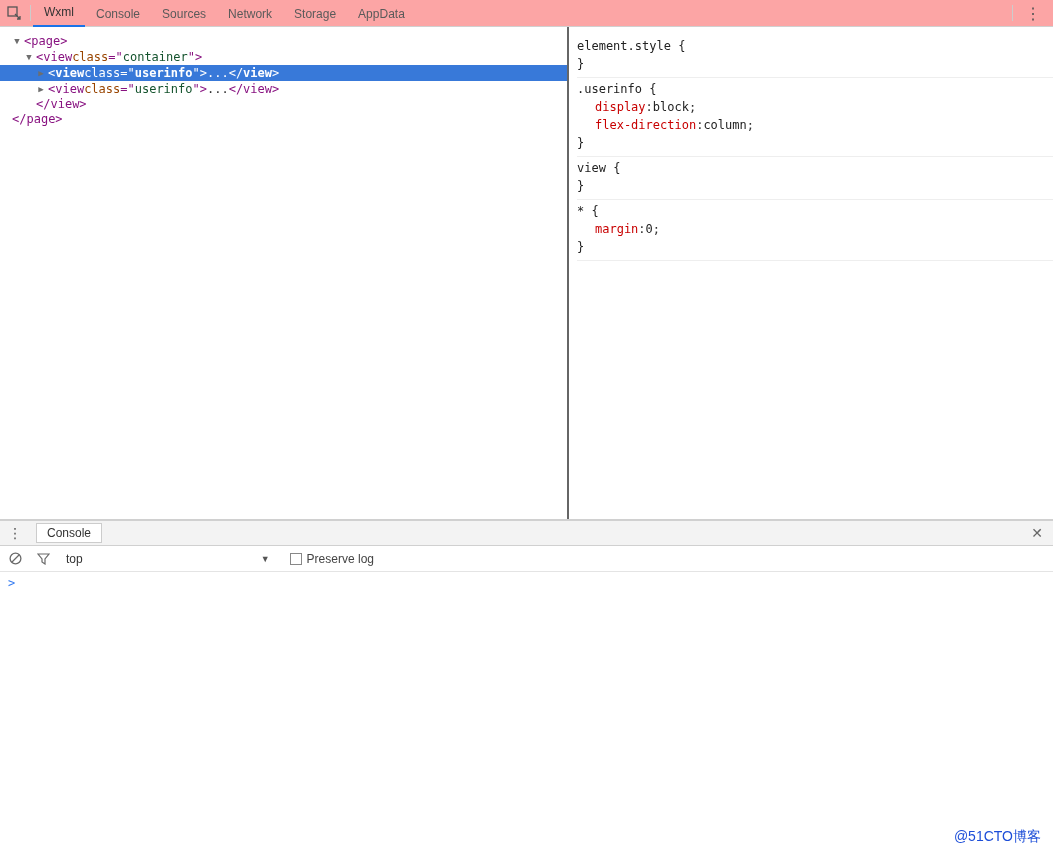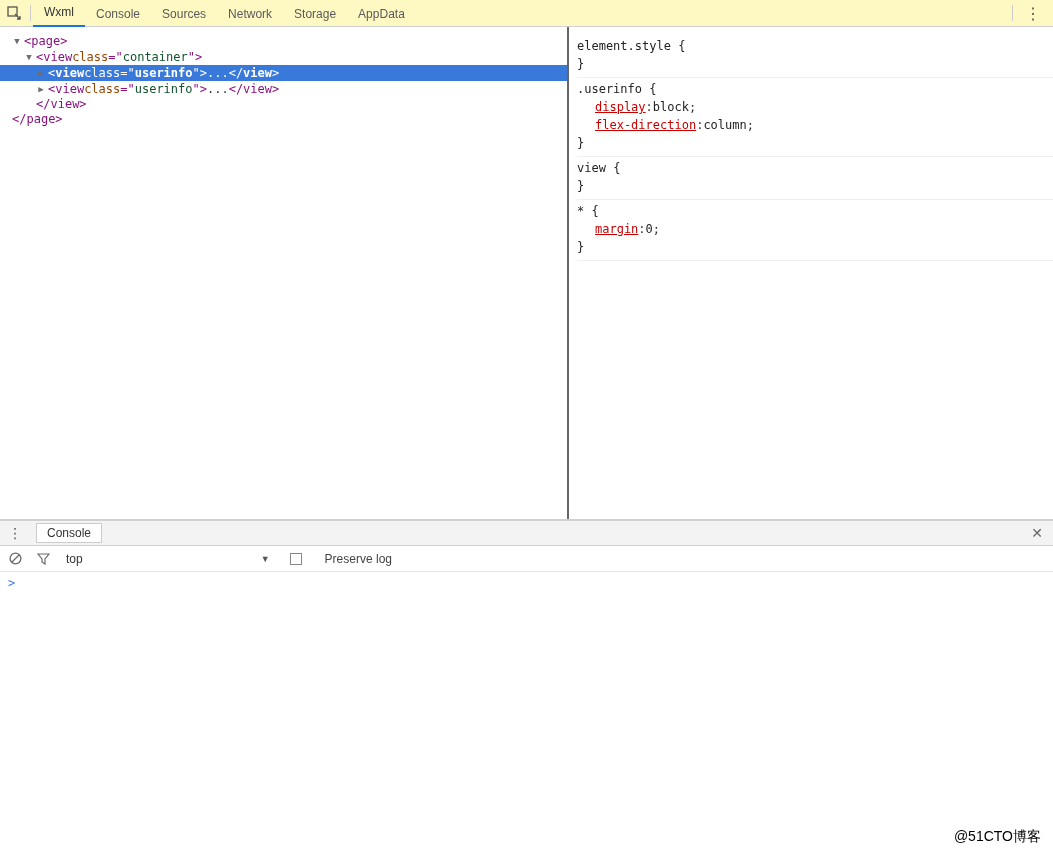--- a/index.html
+++ b/index.html
@@ -11,21 +11,21 @@
   width: 1053px;
   height: 856px;
   overflow: hidden;
   position: relative;
 }
 .toolbar {
   height: 27px;
   border-bottom: 1px solid #d0d0d0;
   display: flex;
   align-items: center;
-  background: #fef9c3;
+  background: #fca5a5;
   position: relative;
 }
 .toolbar-icon {
   width: 28px; height: 27px;
   display:flex; align-items:center; justify-content:center;
   color:#555;
 }
 .toolbar-sep {
   width:1px; height:16px; background:#ccc; margin:0 2px;
 }
@@ -92,21 +92,21 @@
 .tree-row.selected .txtdots { color:#fff; }
 .tree-row.selected .attrval.bold,
 .tree-row.selected .tagname.bold { font-weight:700; }
 
 .ind0{padding-left:12px;}
 .ind1{padding-left:24px;}
 .ind2{padding-left:36px;}
 
 .css-block { border-bottom:1px solid #eee; padding:2px 0 4px 0; }
 .sel { color:#222; }
-.prop { color:#c80000;text-decoration:underline; }
+.prop { color:#c80000; }
 .val  { color:#222; }
 .strike { text-decoration: line-through; }
 .brace { color:#222; }
 .indent { padding-left:18px; }
 
 .console-bar {
   height:26px;
   border-top:1px solid #d0d0d0;
   border-bottom:1px solid #d0d0d0;
   background:#f3f3f3;
@@ -131,32 +131,32 @@
   display:flex; align-items:center;
   padding-left:6px;
   gap:10px;
 }
 .ficon { color:#6a6a6a; display:flex;align-items:center;justify-content:center;width:18px;height:18px;}
 .ctx {
   color:#333; font-size:12px; padding:0 4px;
   display:flex;align-items:center; gap:4px;
 }
 .ctx-arrow{font-size:9px;color:#555;}
-.chk { display:flex;align-items:center;gap:23px; color:#444; font-size:12px; margin-left:10px;}
+.chk { display:flex;align-items:center;gap:5px; color:#444; font-size:12px; margin-left:10px;}
 .chkbox{width:12px;height:12px;border:1px solid #888;background:#fff;}
 
 .prompt-row{
   padding:4px 8px;
   color:#367cf1;
   font-family: Consolas, Menlo, monospace;
   font-size:12px;
 }
 .watermark{
   position:absolute; right:12px; bottom:10px;
-  color:#000000; font-size:14px;
+  color:#1d4ed8; font-size:14px;
 }
 svg{display:block}
 </style>
 </head>
 <body>
 
 <div class="toolbar">
   <div class="toolbar-icon">
     <svg width="14" height="14" viewBox="0 0 14 14">
         <rect x="1" y="1" width="9" height="9" fill="none" stroke="#555" stroke-width="1.3"></rect>

